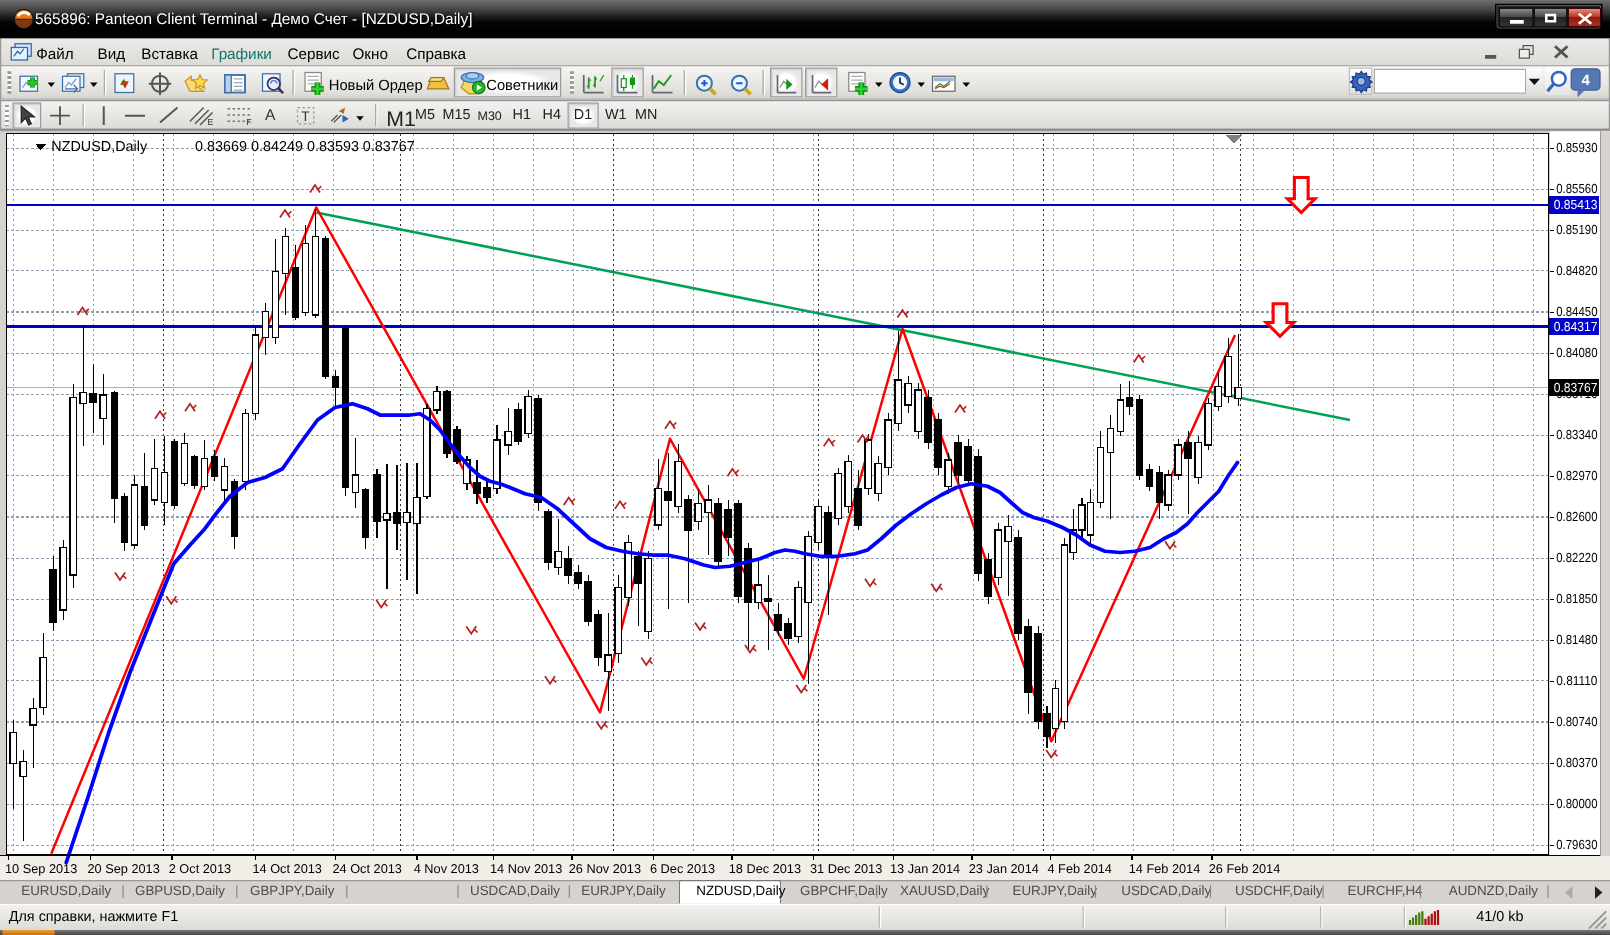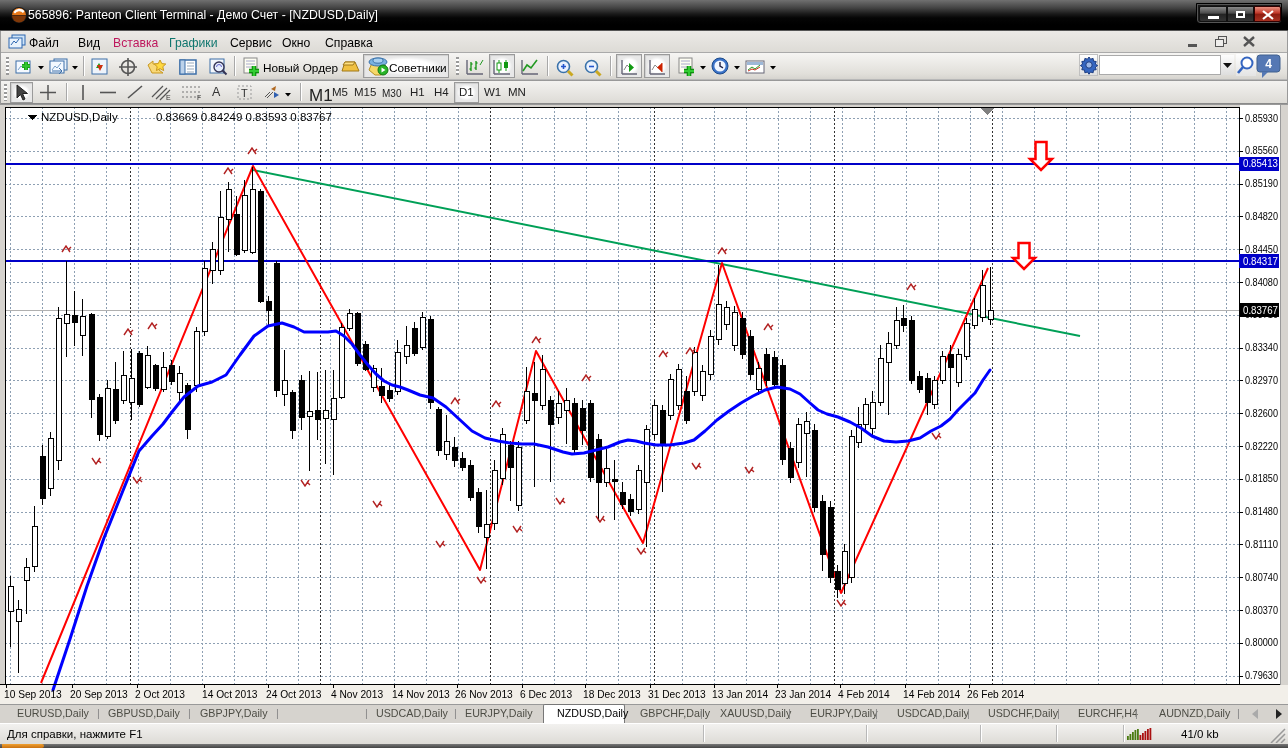--- a/index.html
+++ b/index.html
@@ -27,21 +27,21 @@
     </div>
   </div>
 <div class="abs" style="left:1px;top:31px;width:1286px;height:22px;background:linear-gradient(#eceae7,#dddbd6);border-bottom:1px solid #aaa"></div>
 <svg class="abs" style="left:8px;top:34px" width="20" height="17">
     <rect x="4" y="1" width="13" height="10" fill="#cfe4f7" stroke="#2c66b0"></rect>
     <rect x="1" y="4" width="13" height="10" fill="#e8f2fc" stroke="#2c66b0"></rect>
     <path d="M3 11 l3 -4 2 2 3 -4" stroke="#2c66b0" fill="none"></path>
   </svg>
 <div class="abs" style="left:29px;top:36px;font-size:12.2px;color:#000">Файл</div>
 <div class="abs" style="left:78px;top:36px;font-size:12.2px;color:#000">Вид</div>
-<div class="abs" style="left:113px;top:36px;font-size:12.2px;color:#be185d">Вставка</div>
+<div class="abs" style="left:113px;top:36px;font-size:12.2px;color:#000000">Вставка</div>
 <div class="abs" style="left:169px;top:36px;font-size:12.2px;color:#0f766e">Графики</div>
 <div class="abs" style="left:230px;top:36px;font-size:12.2px;color:#000">Сервис</div>
 <div class="abs" style="left:282px;top:36px;font-size:12.2px;color:#000">Окно</div>
 <div class="abs" style="left:325px;top:36px;font-size:12.2px;color:#000">Справка</div>
 <div class="abs" style="left:1185px;top:33px;width:18px;height:17px">
     <div class="abs" style="left:3px;top:11px;width:9px;height:3px;background:#555"></div>
   </div>
 <div class="abs" style="left:1213px;top:33px;width:18px;height:17px">
     <div class="abs" style="left:5px;top:3px;width:9px;height:8px;border:1.5px solid #555"></div>
     <div class="abs" style="left:2px;top:6px;width:9px;height:8px;border:1.5px solid #555;background:#efeeec"></div>

